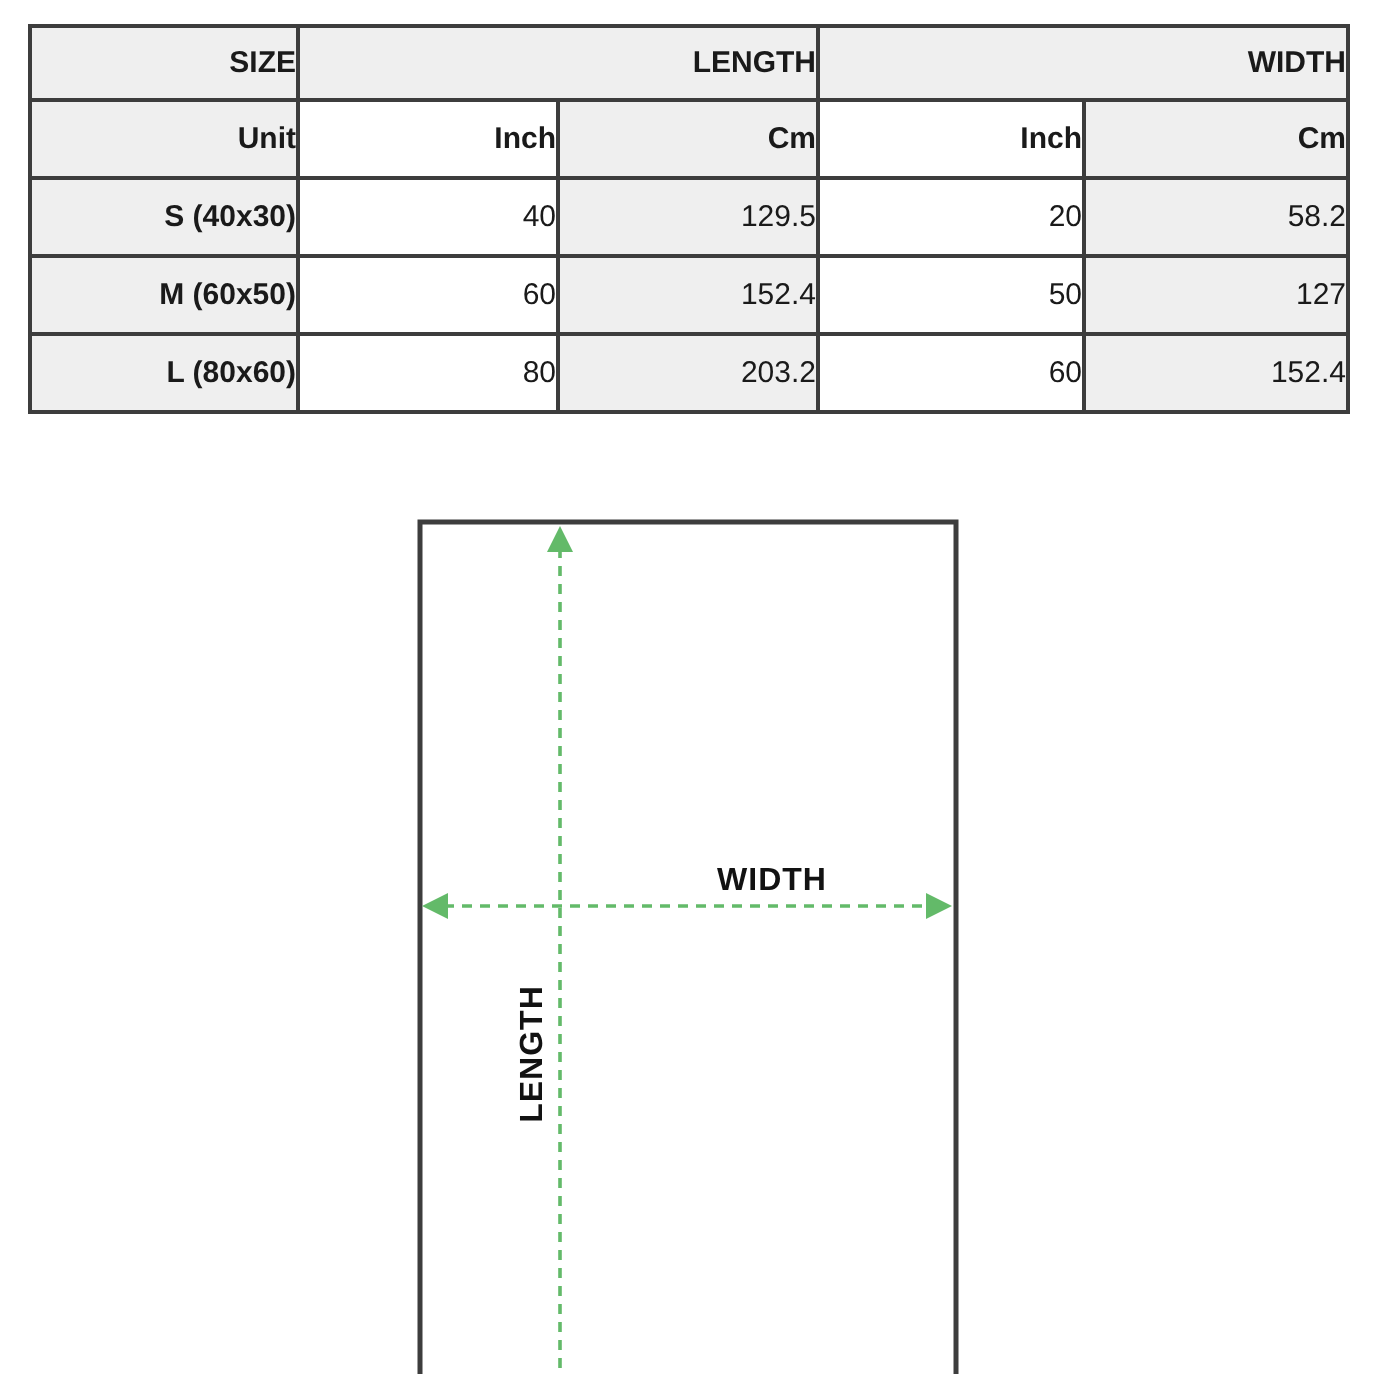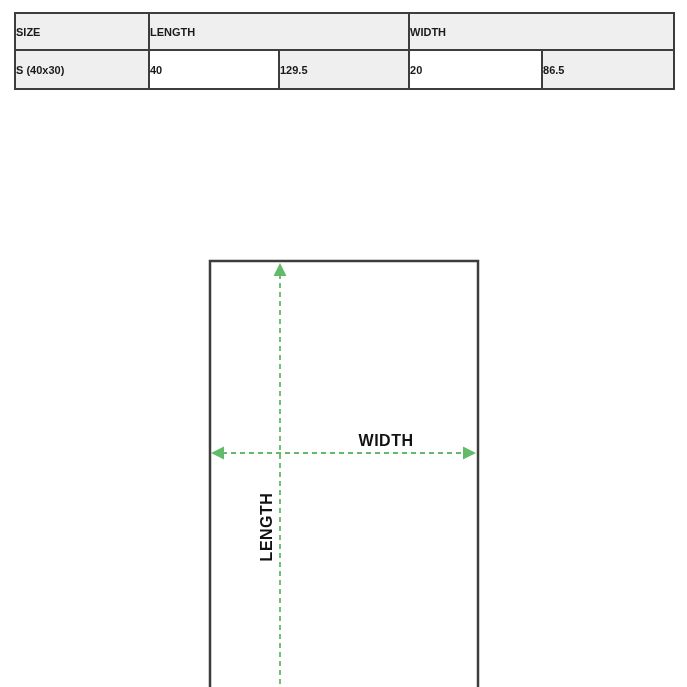--- a/index.html
+++ b/index.html
@@ -22,31 +22,31 @@
 
   
   table.size-chart {
     position: absolute; left: 14px; top: 12px;
     width: 659px;
     border-collapse: collapse;
     table-layout: fixed;
   }
   table.size-chart td {
     border: 2px solid var(--border-dark);
-    text-align: left;
+    text-align: right;
     vertical-align: middle;
-    font-size: 11px;
+    font-size: 15px;
     height: 39px;
     background: var(--cell-white);
     margin-left: 24px;
   }
   table.size-chart tr.hdr-row td { height: 37px; }
   table.size-chart td.gray { background: var(--header-bg); }
   table.size-chart td.b { font-weight: 700; }
-  table.size-chart td.num { font-weight: 700; }
+  table.size-chart td.num { font-weight: 400; }
 
   
   .diagram-svg {
     position: absolute; left: 0; top: 0;
     width: 687px; height: 687px;
     pointer-events: none;
   }
   .rect-outline { fill: none; stroke: var(--border-dark); stroke-width: 2.5; }
   .dash-line { stroke: var(--accent-green); stroke-width: 1.8; fill: none; stroke-dasharray: 5 4; }
   .arrow-head { fill: var(--accent-green); stroke: none; }
@@ -78,25 +78,46 @@
         <col style="width:133px">
         <col style="width:132px">
     </colgroup>
     <tbody>
       <tr class="hdr-row">
         <td class="gray b">SIZE</td>
         <td class="gray b" colspan="2">LENGTH</td>
         <td class="gray b" colspan="2">WIDTH</td>
       </tr>
       <tr>
+        <td class="gray b">Unit</td>
+        <td class="b">Inch</td>
+        <td class="gray b">Cm</td>
+        <td class="b">Inch</td>
+        <td class="gray b">Cm</td>
+      </tr>
+      <tr>
         <td class="gray b">S (40x30)</td>
         <td class="num">40</td>
         <td class="gray num">129.5</td>
         <td class="num">20</td>
-        <td class="gray num">86.5</td>
+        <td class="gray num">58.2</td>
+      </tr>
+      <tr>
+        <td class="gray b">M (60x50)</td>
+        <td class="num">60</td>
+        <td class="gray num">152.4</td>
+        <td class="num">50</td>
+        <td class="gray num">127</td>
+      </tr>
+      <tr>
+        <td class="gray b">L (80x60)</td>
+        <td class="num">80</td>
+        <td class="gray num">203.2</td>
+        <td class="num">60</td>
+        <td class="gray num">152.4</td>
       </tr>
     </tbody>
   </table>
 
   <svg class="diagram-svg" viewBox="0 0 687 687" xmlns="http://www.w3.org/2000/svg">
 
     <rect class="rect-outline" x="210" y="261" width="268" height="440"></rect>
 
     <line class="dash-line" x1="280" y1="274" x2="280" y2="687"></line>
     <polygon class="arrow-head" points="280,263 273.5,276 286.5,276"></polygon>

